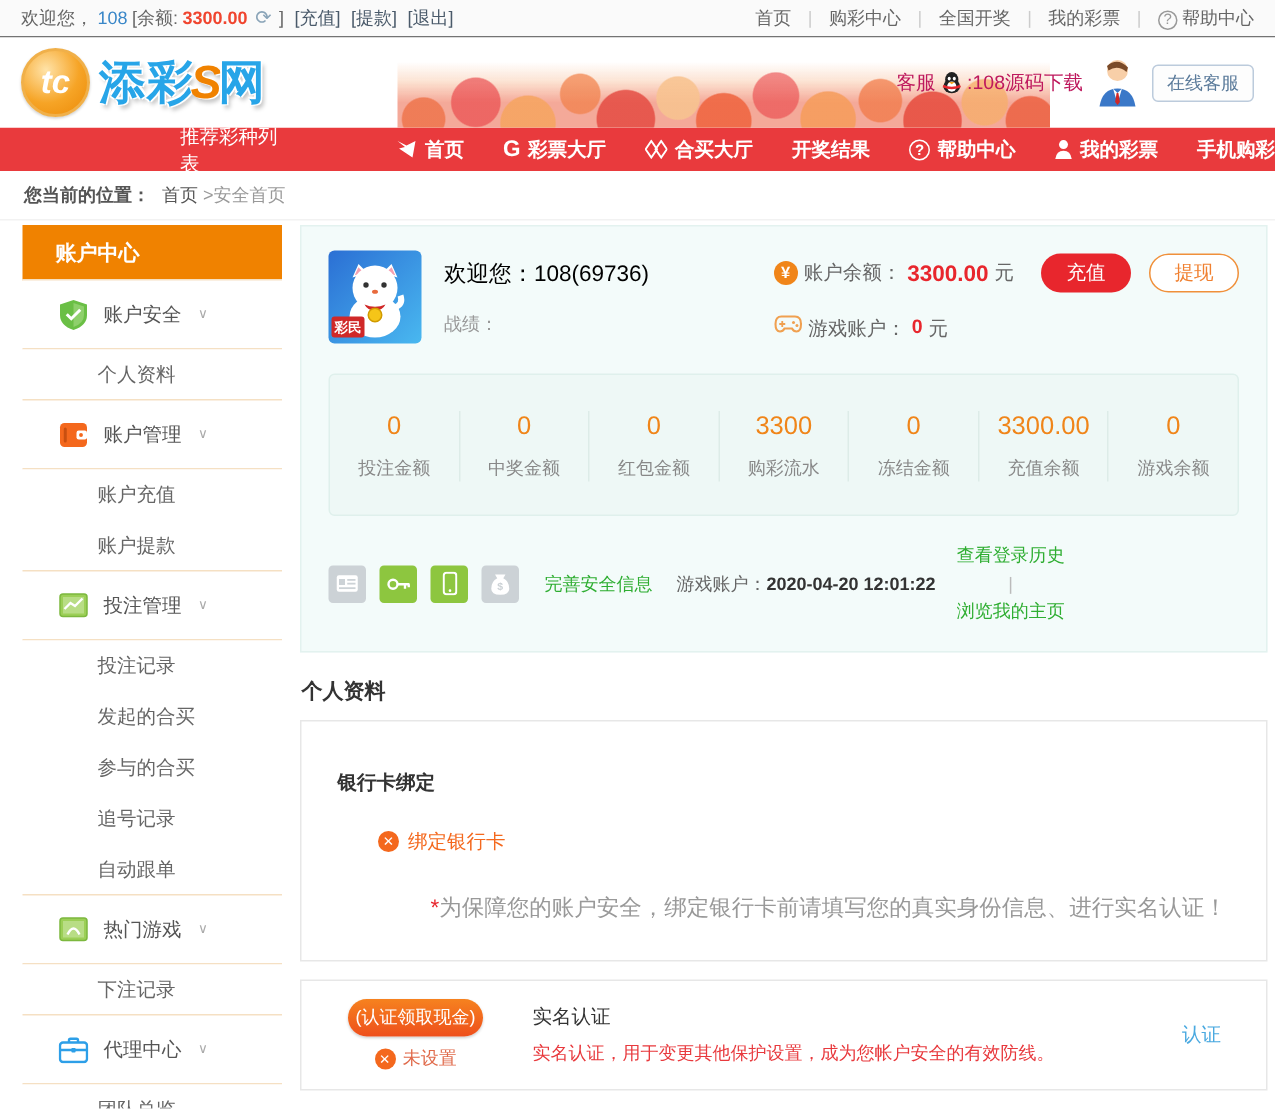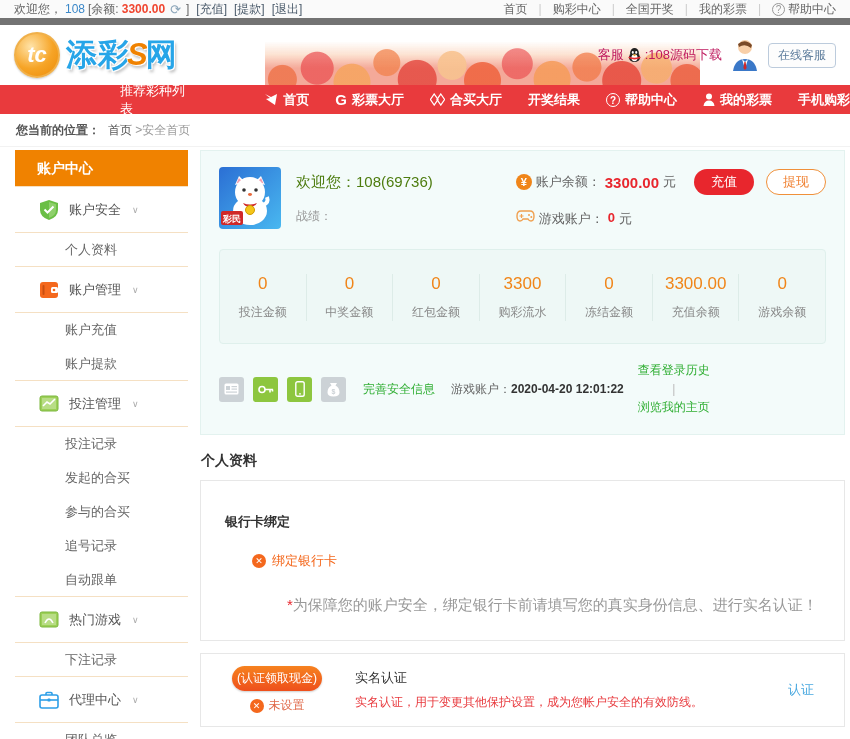--- a/index.html
+++ b/index.html
@@ -1,20 +1,20 @@
 <!DOCTYPE html>
 <html><head>
 <meta charset="utf-8">
 <style>
   * { margin:0; padding:0; box-sizing:border-box; }
   html,body { width:850px; height:739px; background:#fff; overflow:hidden;
     font-family:"Liberation Sans","DejaVu Sans",sans-serif; }
 
   
-  .topbar { height:25px; background:#fafafa; border-bottom:7px solid #737373;
+  .topbar { height:25px; background:#fafafa; border-bottom:1px solid #737373;
     display:flex; align-items:center; justify-content:space-between; padding:0 14px; font-size:12px; color:#666; }
   .topbar .grp { display:flex; align-items:center; gap:3px; white-space:nowrap; }
   .tb-user { color:#3a87c8; }
   .tb-balance { color:#f0452f; font-weight:bold; }
   .tb-refresh { color:#8aa4b8; font-size:13px; cursor:pointer; margin:0 2px; }
   .tb-link { color:#4a5a6a; cursor:pointer; margin-left:4px; }
   .tb-right a { color:#666; text-decoration:none; cursor:pointer; }
   .tb-right .sep { color:#ccc; margin:0 8px; }
   .q-circle { display:inline-block; width:13px; height:13px; border:1px solid #999; border-radius:50%;
     font-size:10px; line-height:12px; text-align:center; color:#999; margin-right:3px; }
@@ -83,21 +83,21 @@
   .chev { color:#aaa; font-size:9px; margin-left:2px; }
   .gicon { width:22px; height:22px; flex:none; display:flex; align-items:center; justify-content:center; }
 
   
   .main { flex:1; margin-left:12px; min-width:0; }
   .panel1 { background:#f3fbfa; border:1px solid #e3f2ef; padding:16px 18px 18px; }
   .prow { display:flex; }
   .avatar { width:62px; height:62px; border-radius:4px; overflow:hidden; flex:none;
     background:linear-gradient(135deg,#2b6fd4,#49b8f0); position:relative; }
   .welcome-col { margin-left:15px; padding-top:6px; }
-  .welcome-line { font-size:15px; color:#4d7c0f; }
+  .welcome-line { font-size:15px; color:#000000; }
   .record-line { font-size:12px; color:#999; margin-top:16px; }
   .bal-col { margin-left:auto; padding-top:2px; }
   .bal-row { display:flex; align-items:center; gap:4px; font-size:13px; color:#666; }
   .yen-badge { width:16px; height:16px; border-radius:50%; background:#f08519; color:#fff;
     font-size:11px; line-height:16px; text-align:center; font-weight:bold; }
   .bal-val { color:#e8262d; font-weight:bold; font-size:15px; }
   .btn-recharge { margin-left:14px; background:#e8262d; color:#fff; border:none; border-radius:13px;
     padding:4px 17px; font-size:13px; cursor:pointer; }
   .btn-withdraw { margin-left:8px; background:#fff; color:#f08030; border:1px solid #f0903a; border-radius:13px;
     padding:3px 16px; font-size:13px; cursor:pointer; }

